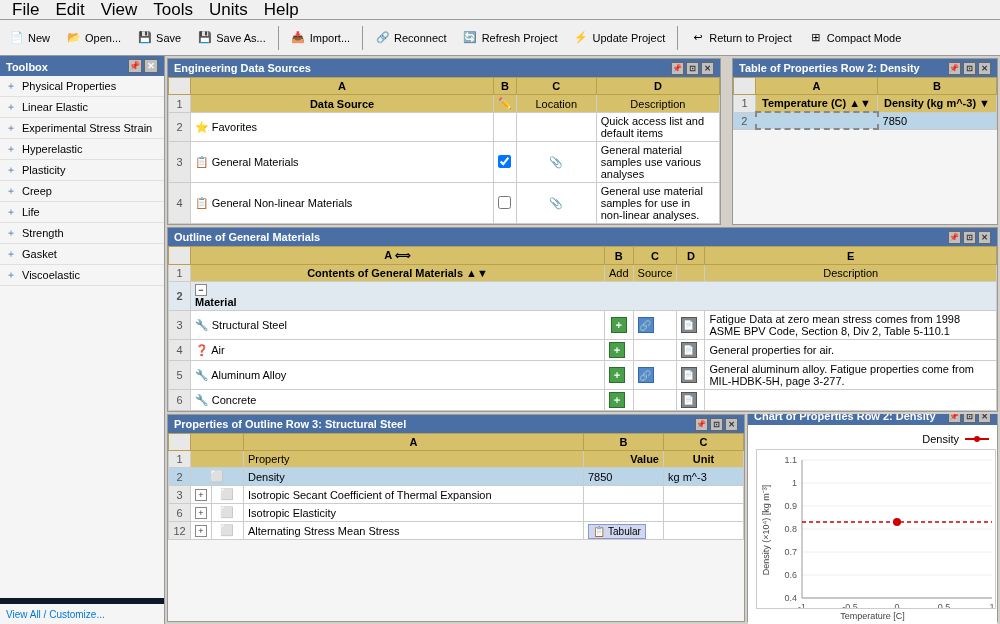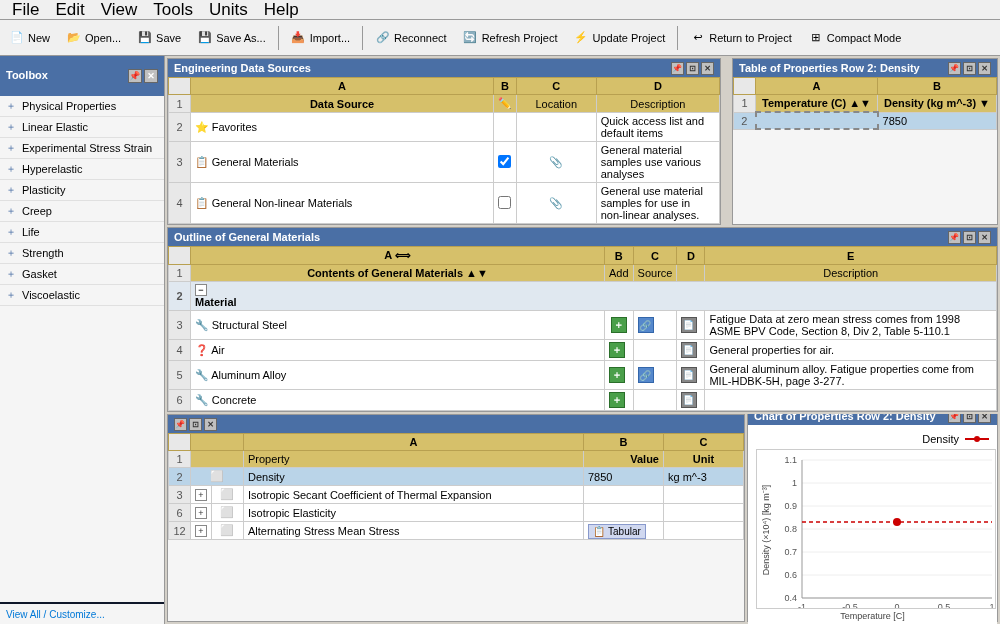--- a/index.html
+++ b/index.html
@@ -13,26 +13,26 @@
     .toolbar { background: #f0f0f0; border-bottom: 1px solid #999; display: flex; align-items: center; height: 36px; padding: 0 2px; gap: 2px; }
     .toolbar-btn { display: flex; align-items: center; gap: 3px; padding: 3px 6px; border: 1px solid transparent; cursor: pointer; font-size: 11px; background: transparent; height: 28px; }
     .toolbar-btn .icon { width: 16px; height: 16px; display: inline-flex; align-items: center; justify-content: center; }
     .toolbar-separator { width: 1px; height: 24px; background: #999; margin: 0 3px; }
 
     
     .main-layout { display: flex; height: calc(100vh - 56px); }
 
     
     .toolbox { width: 165px; background: #f5f5f5; border-right: 1px solid #999; display: flex; flex-direction: column; }
-    .toolbox-header { background: #4a6fa5; color: white; padding: 13px 6px; display: flex; justify-content: space-between; align-items: flex-start; font-size: 11px; font-weight: bold; gap: 44px; }
+    .toolbox-header { background: #4a6fa5; color: white; padding: 3px 6px; display: flex; justify-content: space-between; align-items: flex-end; font-size: 11px; font-weight: bold; gap: 44px; }
     .toolbox-header-btns { display: flex; gap: 2px; }
     .toolbox-header-btn { width: 14px; height: 14px; background: #c0c0c0; border: 1px solid #666; cursor: pointer; display: flex; align-items: center; justify-content: center; font-size: 9px; }
     .toolbox-item { display: flex; align-items: center; gap: 4px; padding: 3px 6px; cursor: pointer; border-bottom: 1px solid #e0e0e0; font-size: 11px; }
     .toolbox-item .plus-icon { color: #4a6fa5; font-size: 10px; width: 12px; }
-    .toolbox-footer { margin-top: auto; padding: 4px 6px; border-top: 2px solid #0f172a; }
+    .toolbox-footer { margin-top: auto; padding: 4px 6px; border-top: 6px solid #0f172a; }
     .toolbox-footer a { color: #0078d7; font-size: 10px; cursor: pointer; }
 
     
     .content-area { flex: 1; display: flex; flex-direction: column; overflow: hidden; background: #d4d0c8; }
 
     
     .panel { background: #f5f5f5; border: 1px solid #999; display: flex; flex-direction: column; }
     .panel-title-bar { background: #4a6fa5; color: white; padding: 2px 6px; display: flex; justify-content: space-between; align-items: center; font-size: 11px; font-weight: bold; min-height: 18px; }
     .panel-title-bar .controls { display: flex; gap: 2px; }
     .panel-control-btn { width: 13px; height: 13px; background: #c0c0c0; border: 1px solid #666; cursor: pointer; display: flex; align-items: center; justify-content: center; font-size: 8px; color: #333; }
@@ -388,20 +388,21 @@
             </tbody>
           </table>
         </div>
       </div>
     </div>
 
     <div style="display:flex; gap:2px; padding:0 2px 2px 2px; flex:1; overflow:hidden;">
 
       <div class="panel" style="flex:1;">
         <div class="panel-title-bar">
+          <span>Properties of Outline Row 3: Structural Steel</span>
           <div class="controls">
             <div class="panel-control-btn">📌</div>
             <div class="panel-control-btn">⊡</div>
             <div class="panel-control-btn">✕</div>
           </div>
         </div>
         <div style="overflow:auto; flex:1;">
           <table class="data-table" style="width:100%;">
             <colgroup>
               <col style="width:22px;">

